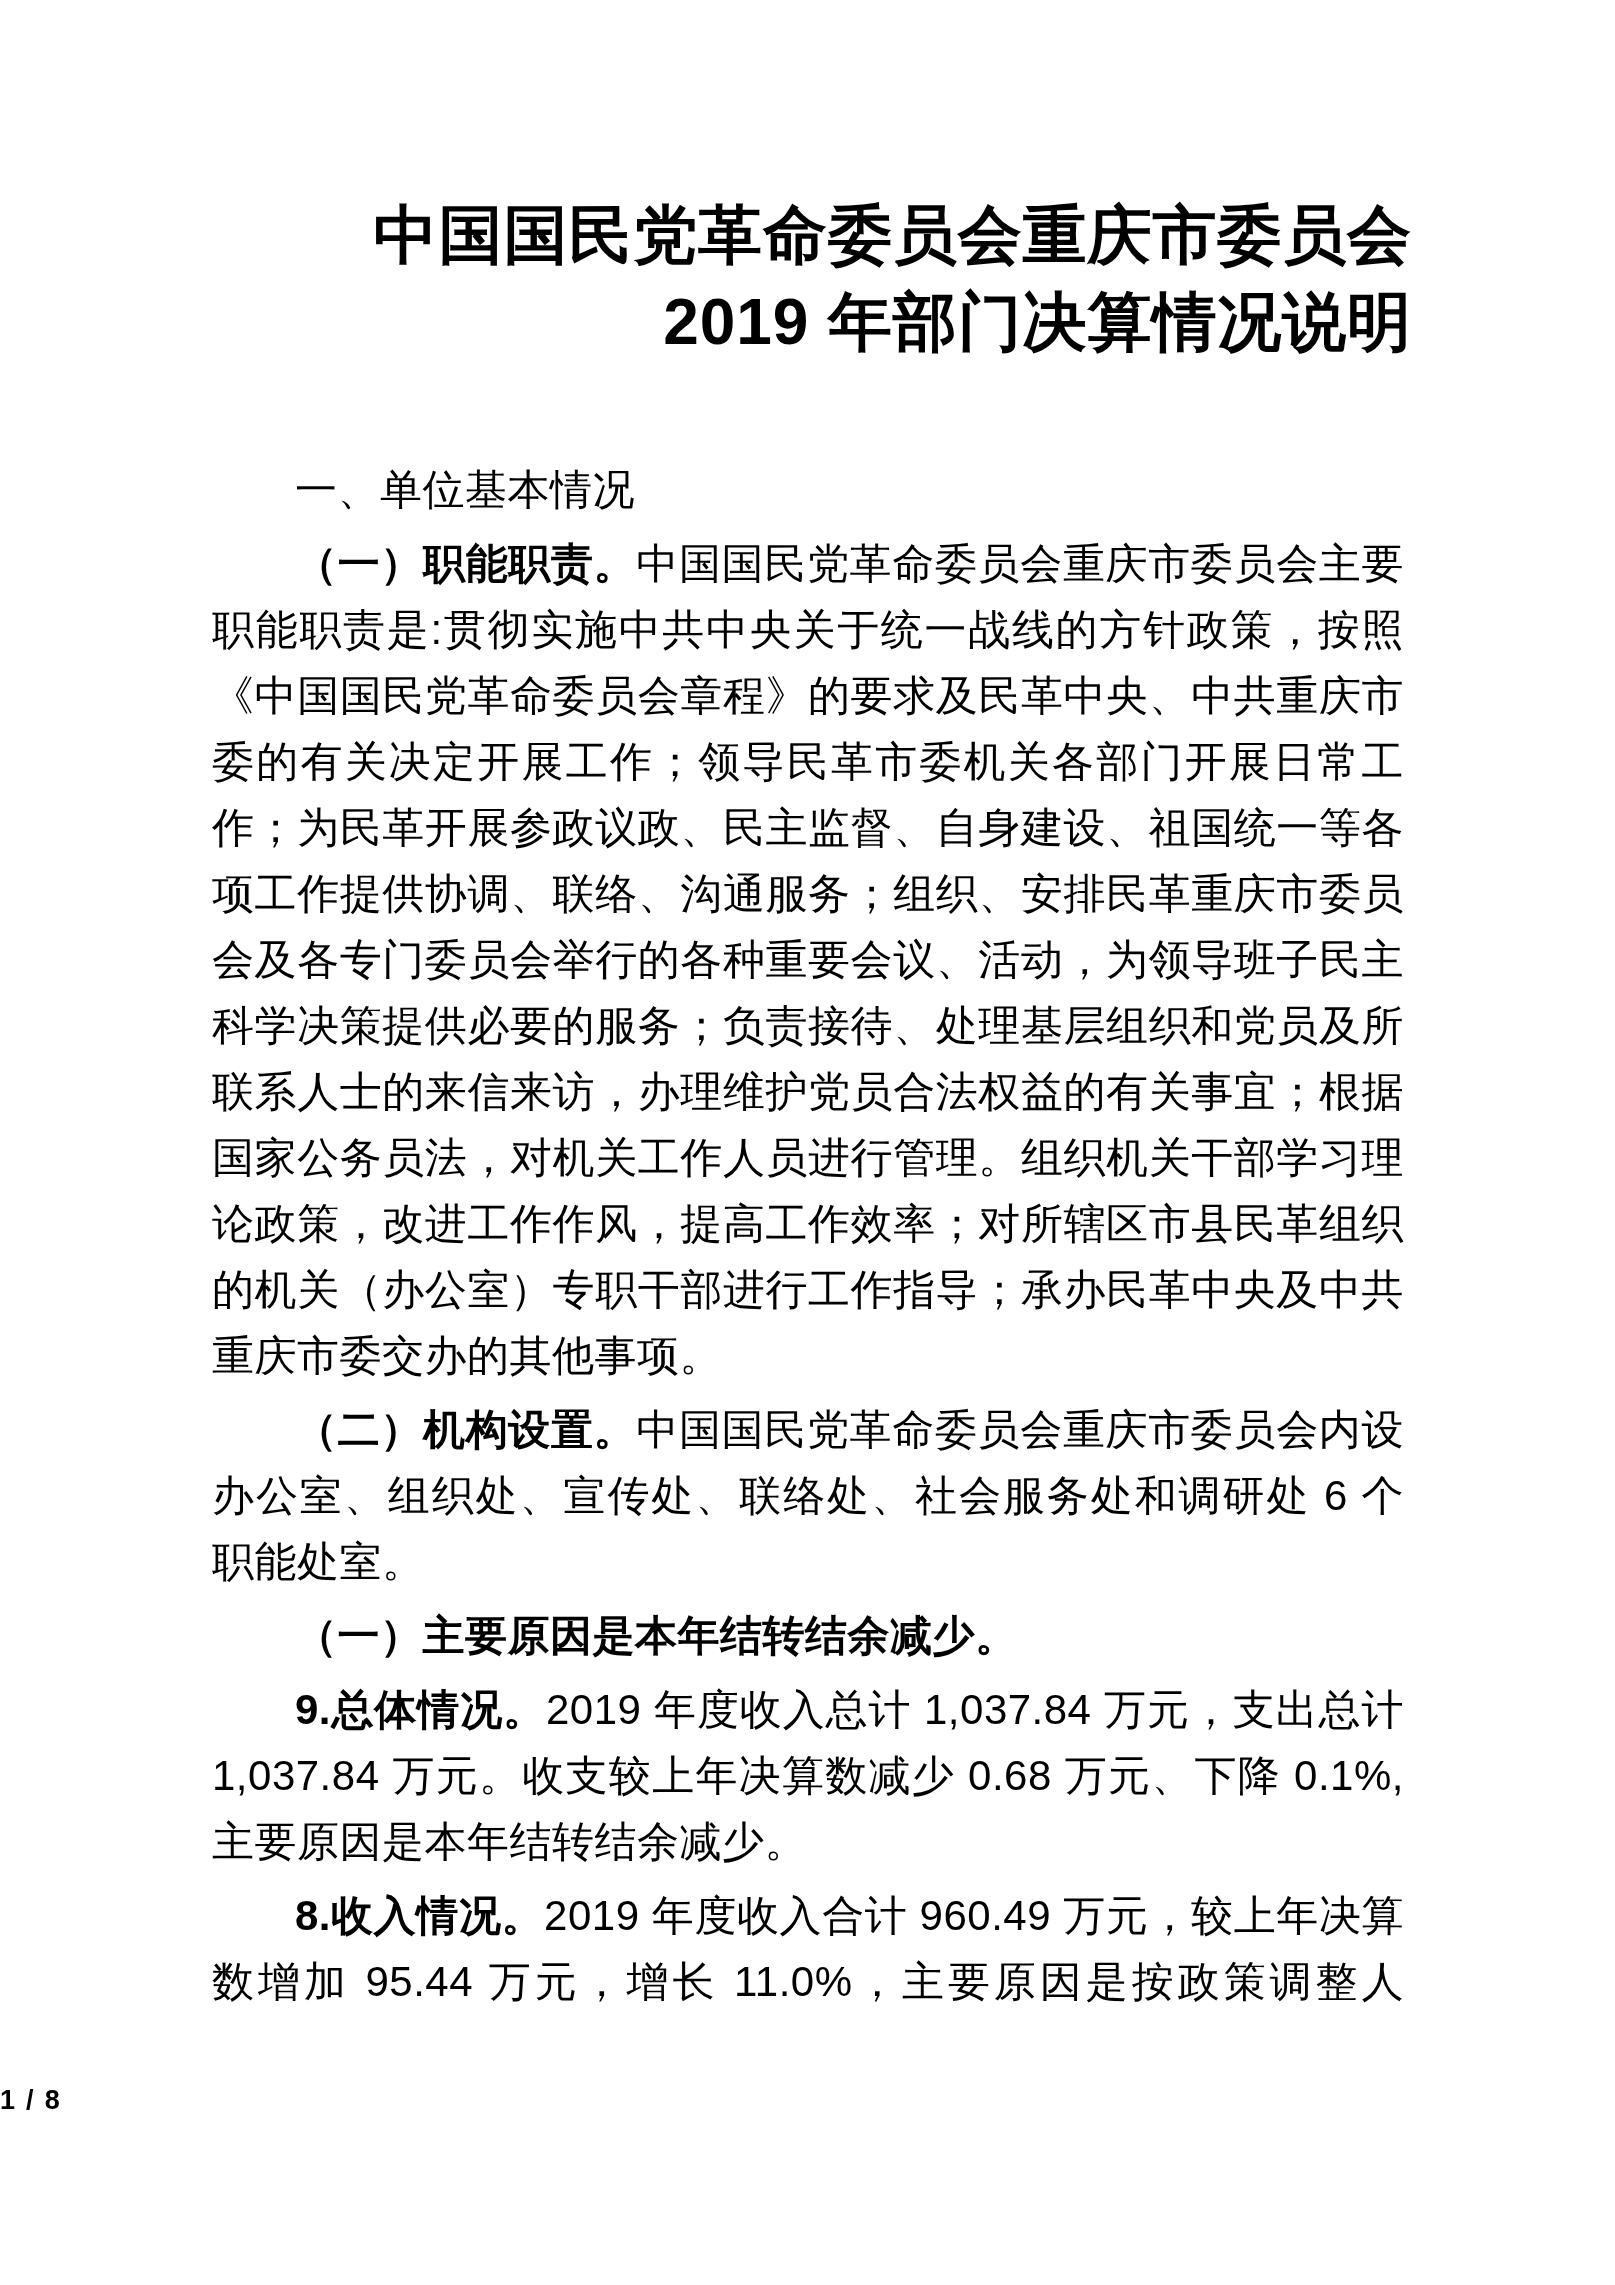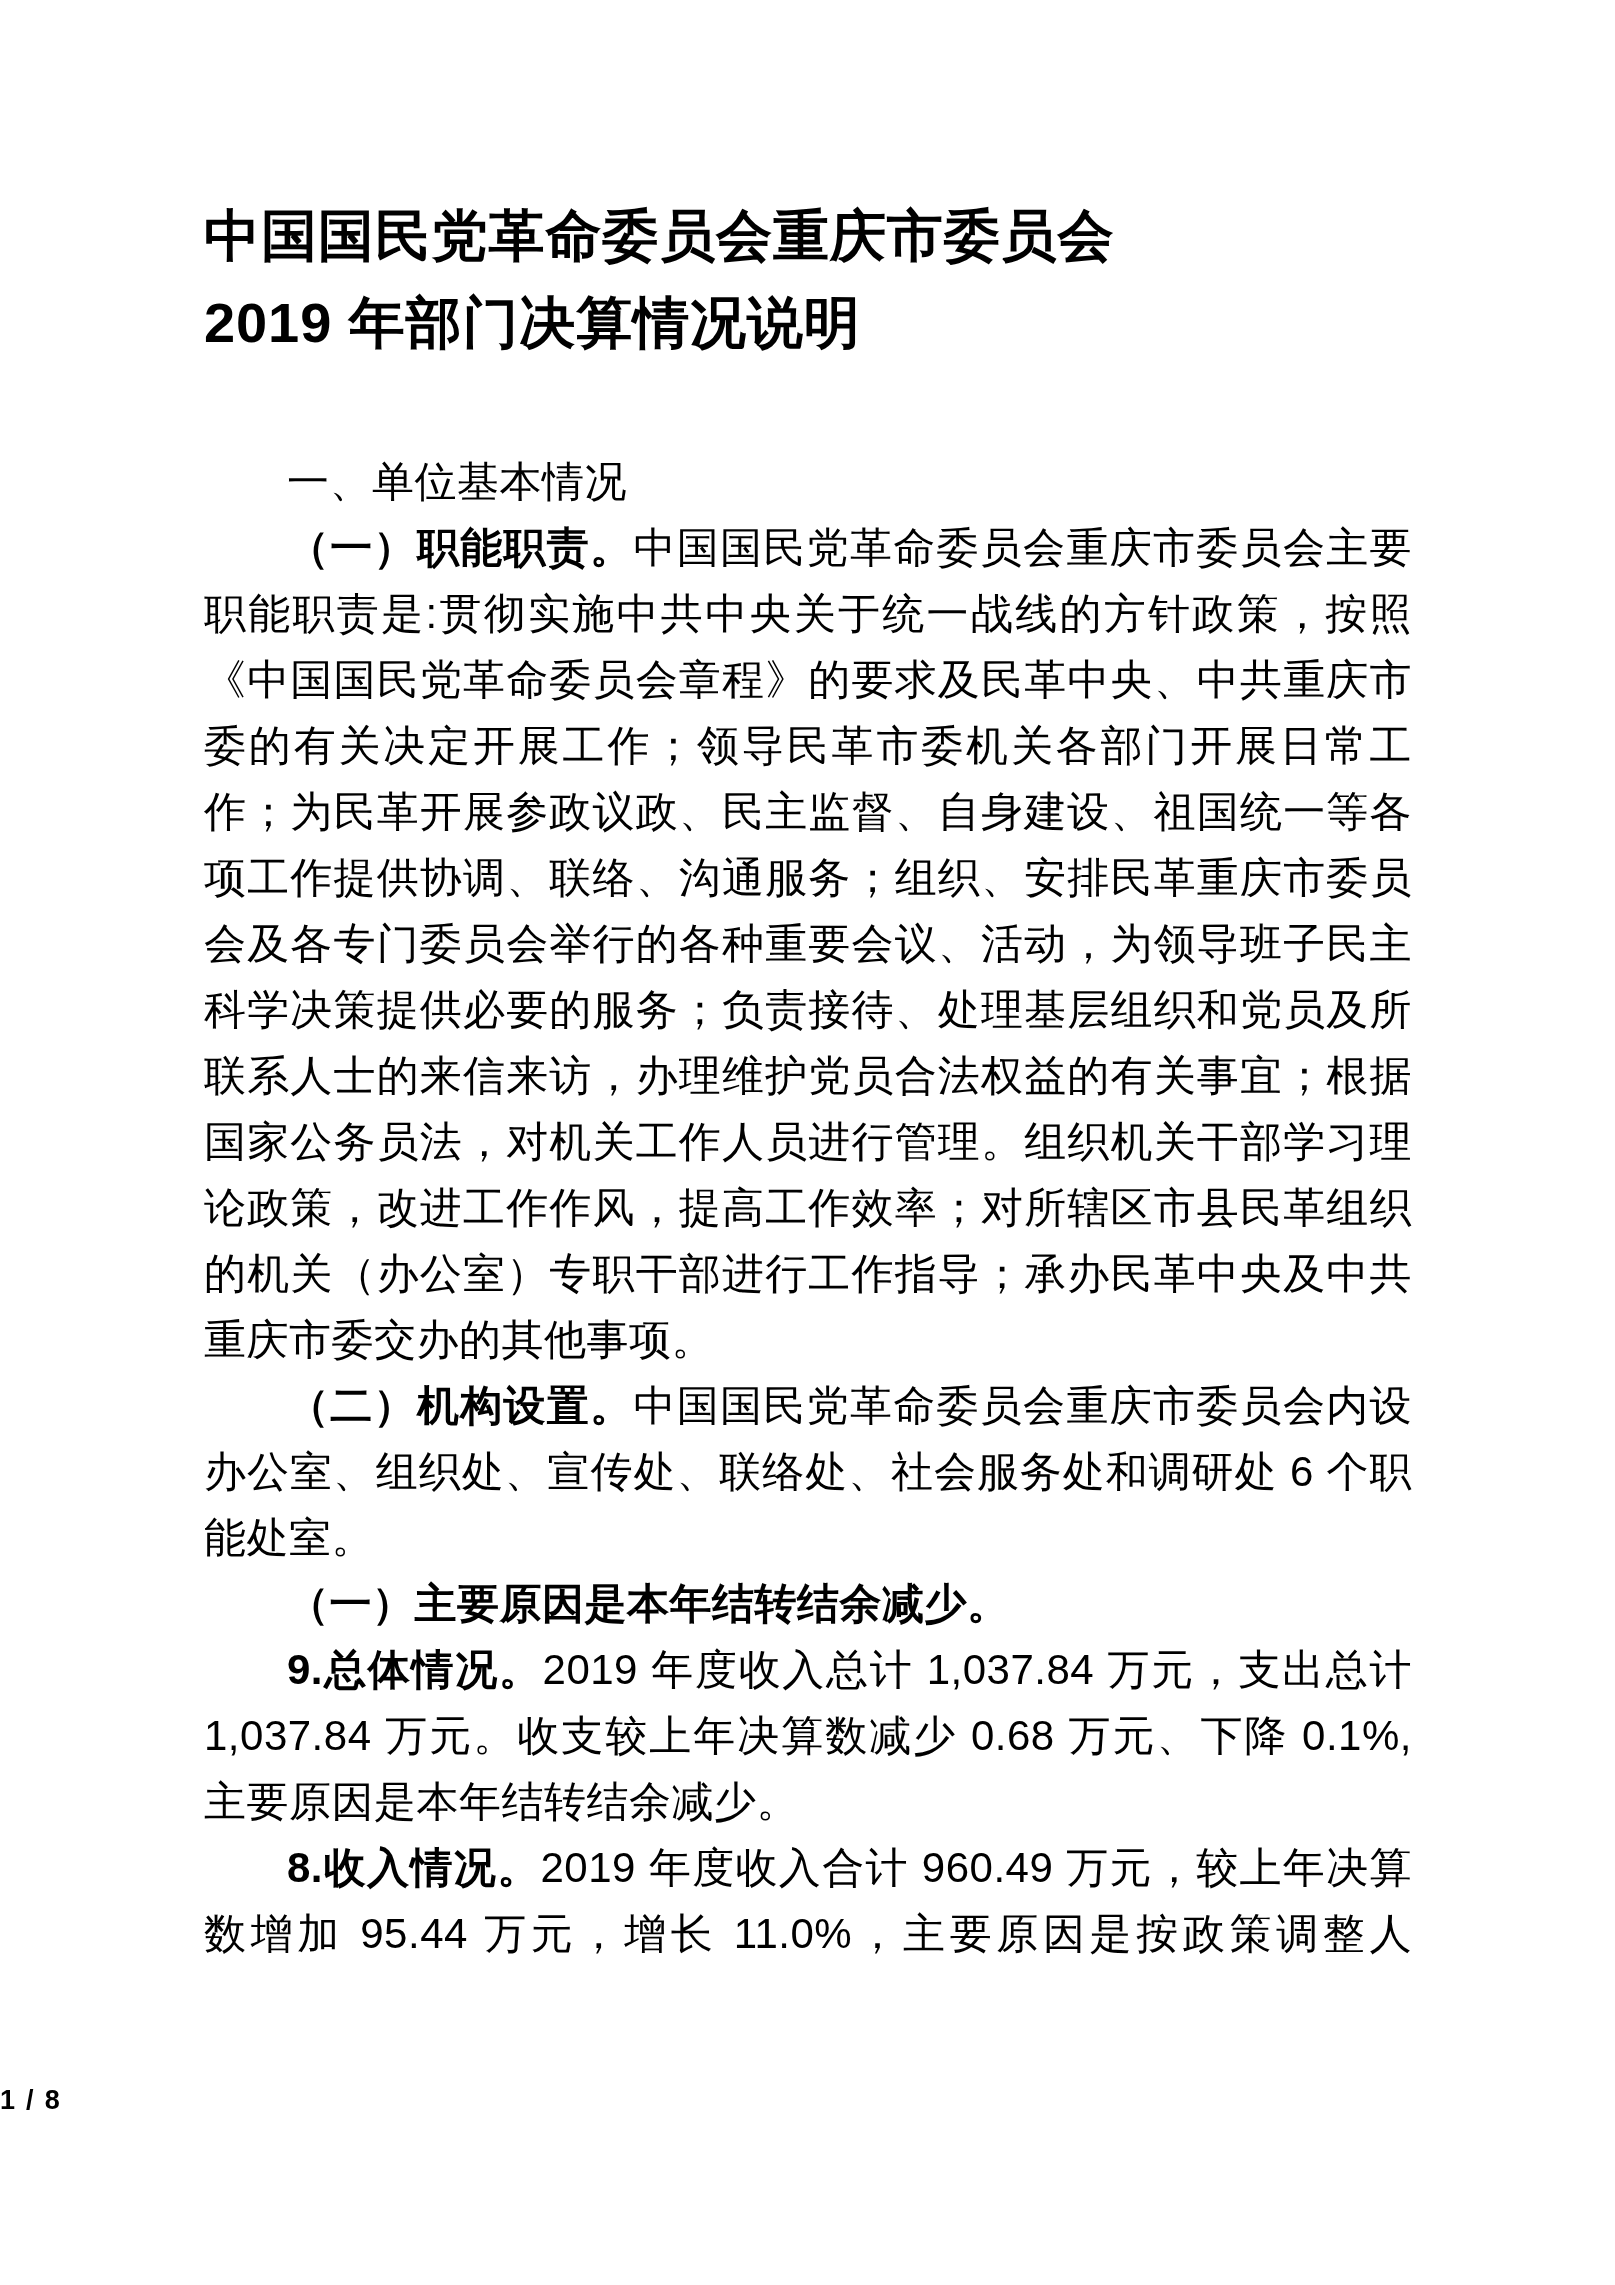--- a/index.html
+++ b/index.html
@@ -15,42 +15,42 @@
     color: #000000;
     font-family: "Liberation Sans", sans-serif;
     overflow: hidden;
   }
   .doc-title {
     position: absolute;
     top: 192px;
     left: 204px;
     right: 204px;
     margin: 0;
-    text-align: left;
-    font-size: 56px;
+    text-align: right;
+    font-size: 64px;
     font-weight: bold;
     line-height: 87px;
     letter-spacing: 0.9px;
   }
   .doc-title .title-line {
     display: block;
     white-space: nowrap;
   }
   .doc-body {
     position: absolute;
     top: 449px;
     left: 204px;
     right: 204px;
     font-size: 42px;
     line-height: 66px;
     text-align: justify;
     text-justify: inter-character;
   }
   .para {
-    margin: 0;
+    margin: 8px;
     padding: 0;
     text-indent: 83px;
     letter-spacing: 0.5px;
   }
   .para.jlast {
     text-align-last: justify;
   }
   .run { font-weight: normal; }
   .run.bold { font-weight: bold; }
   .page-footer {

